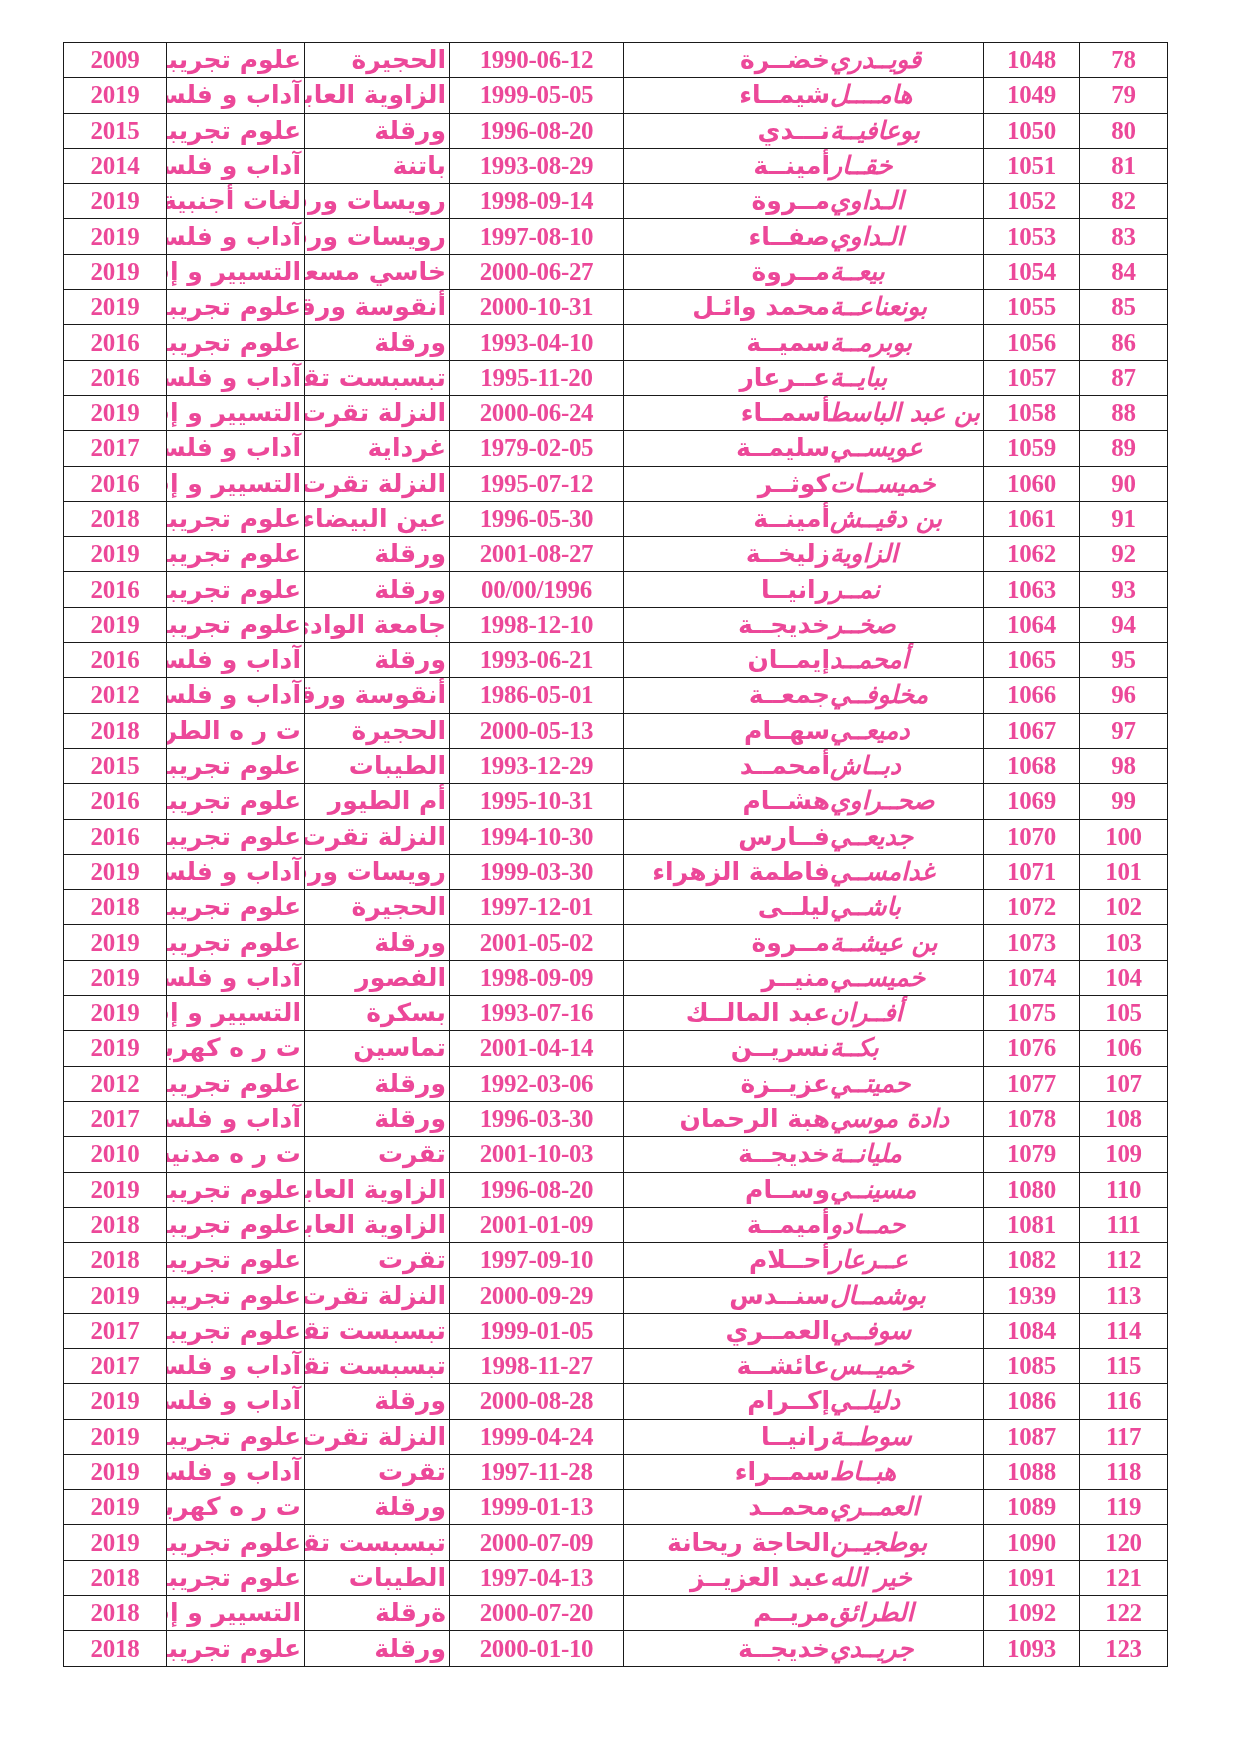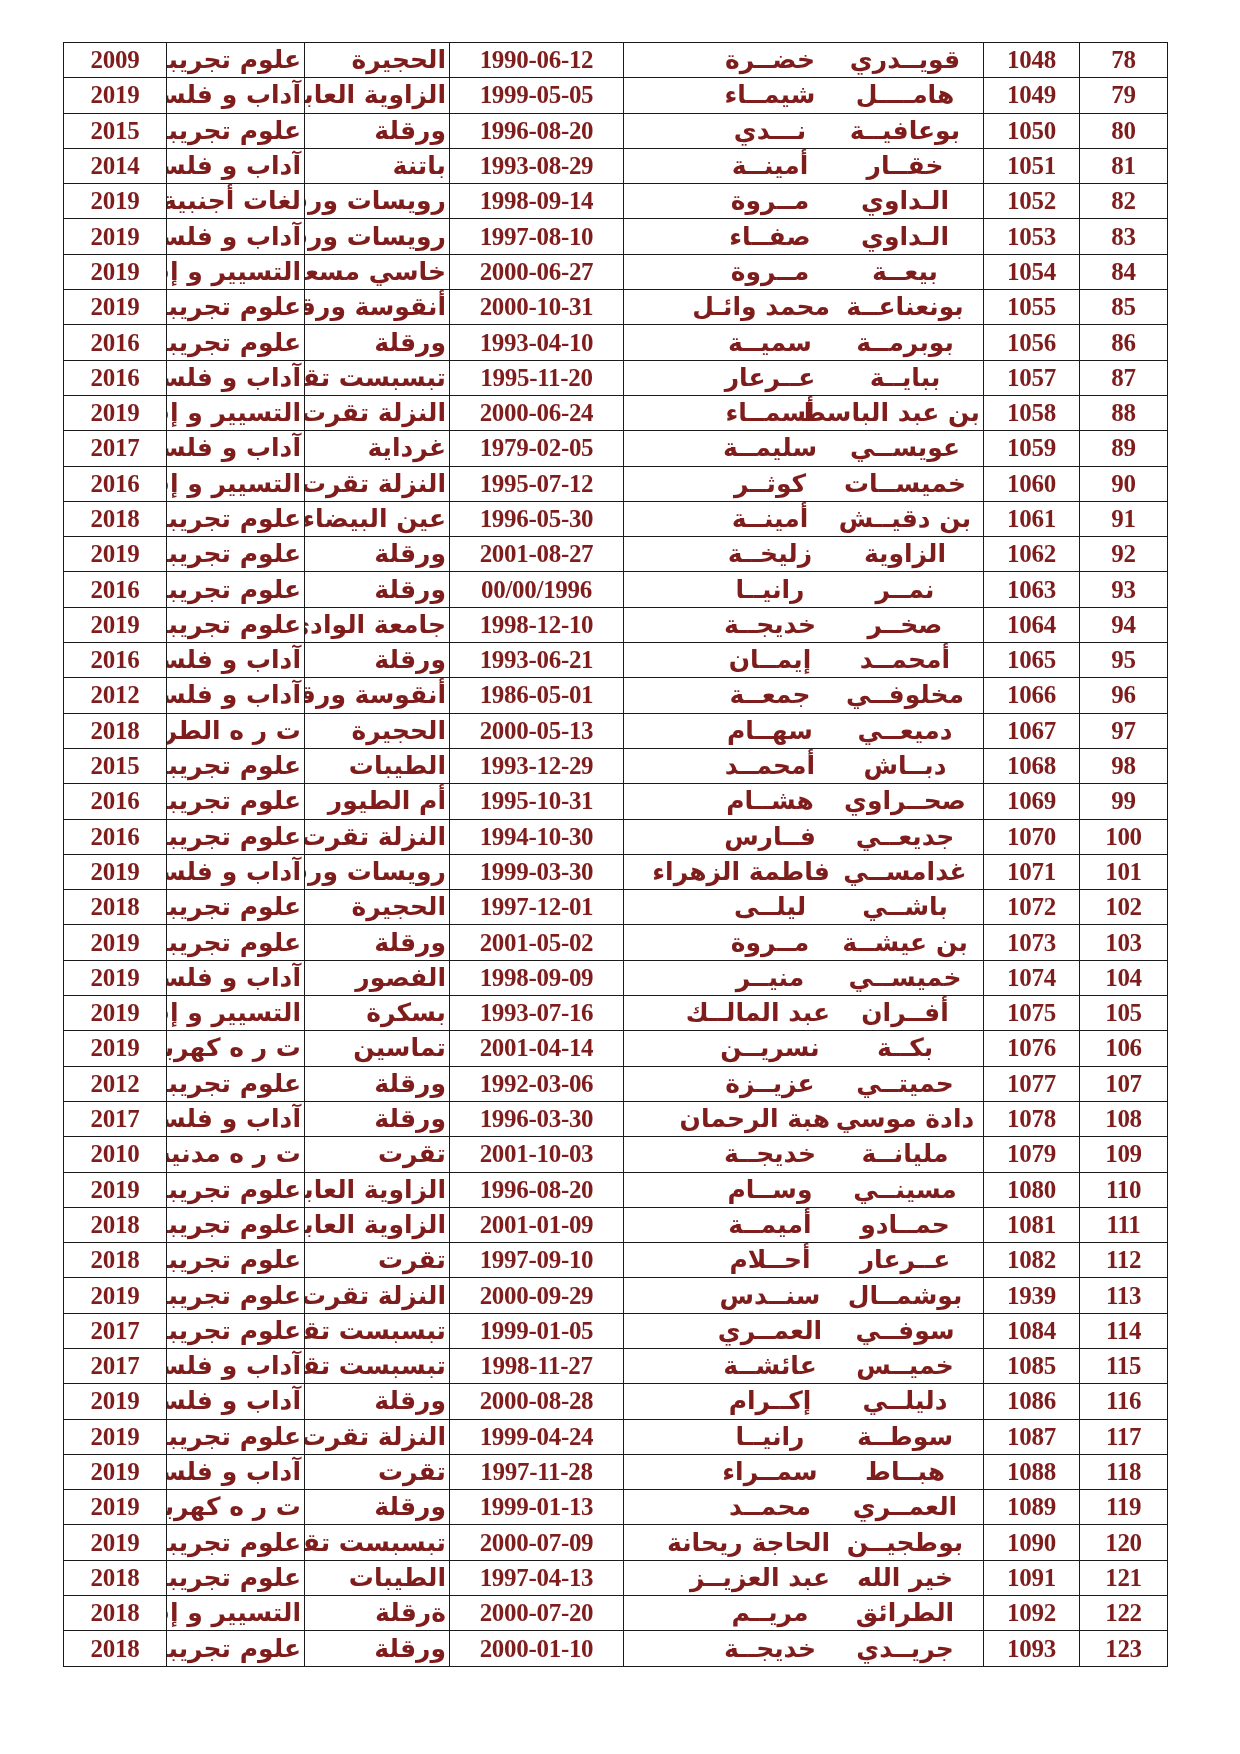--- a/index.html
+++ b/index.html
@@ -4,36 +4,36 @@
 <style>
   html, body { margin: 0; padding: 0; background: #ffffff; }
   body { width: 1240px; height: 1754px; position: relative; overflow: hidden; }
   #roster {
     position: absolute; left: 63px; top: 42px;
     width: 1104px;
     border-collapse: collapse;
     table-layout: fixed;
     font-family: "Liberation Serif", "DejaVu Serif", serif;
     font-weight: bold;
-    color: #7f1d1d;
+    color: #ec4899;
   }
   #roster td {
     border: 1.5px solid #1a1a1a;
     height: 34.3px;
     padding: 0 3px;
     white-space: nowrap;
     overflow: hidden;
     font-size: 25px;
     line-height: 34px;
   }
   td.c-year, td.c-id, td.c-num, td.c-date { text-align: center; font-size: 25px; letter-spacing: -0.3px; }
   td.c-spec, td.c-place { direction: rtl; text-align: right; font-size: 21px; font-family: "DejaVu Sans", sans-serif; padding: 0 1px; }
   td.c-name { direction: rtl; text-align: right; font-family: "DejaVu Sans", sans-serif; font-size: 20px; padding: 0 2px; }
-  td.c-name .last { display: inline-block; width: 150px; text-align: center; }
-  td.c-name .first { display: inline-block; width: 120px; text-align: center; }
+  td.c-name .last { display: inline-block; width: 150px; text-align: left; font-style: italic; }
+  td.c-name .first { display: inline-block; width: 120px; text-align: right; }
   col.w-year { width: 103px; }
   col.w-spec { width: 138px; }
   col.w-place { width: 145px; }
   col.w-date { width: 174px; }
   col.w-name { width: 360px; }
   col.w-id { width: 96px; }
   col.w-num { width: 88px; }
 </style>
 </head>
 <body>

